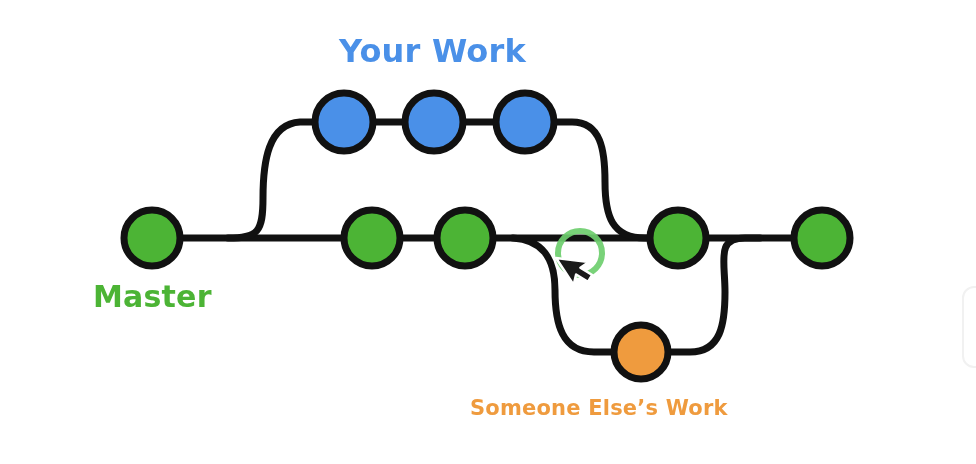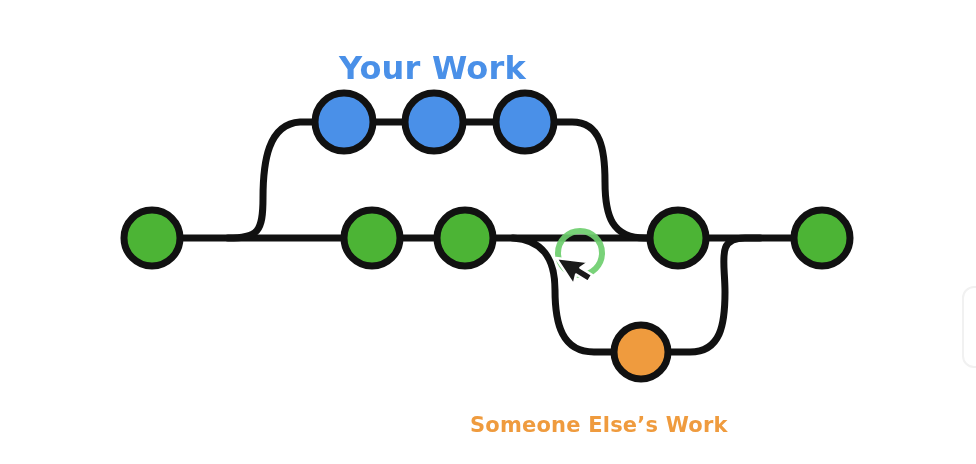--- a/index.html
+++ b/index.html
@@ -25,21 +25,20 @@
     height: 464px;
     display: block;
   }
   .label {
     position: absolute;
     font-family: "DejaVu Sans", sans-serif;
     font-weight: 700;
     letter-spacing: 0.2px;
     white-space: nowrap;
     user-select: none;
-    margin-top: 17px;
   }
   #label-your-work {
     font-size: 32px;
     color: #4a90e8;
     left: 339px;
     top: 32px;
   }
   #label-master {
     font-size: 30px;
     color: #4cb435;
@@ -103,18 +102,19 @@
 
     <circle cx="580" cy="253" r="22" fill="none" stroke="#6ece6e" stroke-width="6" opacity="0.92"></circle>
 
     <g>
       <path d="M 556 258 L 559 290 L 566 282 L 573 294 L 580 290 L 573 278 L 583 277 Z" fill="#1a1a1a" stroke="#ffffff" stroke-width="2.5" stroke-linejoin="round" transform="rotate(-28 556 258)"></path>
     </g>
   </svg>
 
   <div class="label" id="label-your-work">Your Work</div>
 
+  <div class="label" id="label-master">Master</div>
 
   <div class="label" id="label-someone-else">Someone Else’s Work</div>
 
   <div id="right-edge-artifact"></div>
 
 </div>
 
 </body></html>

